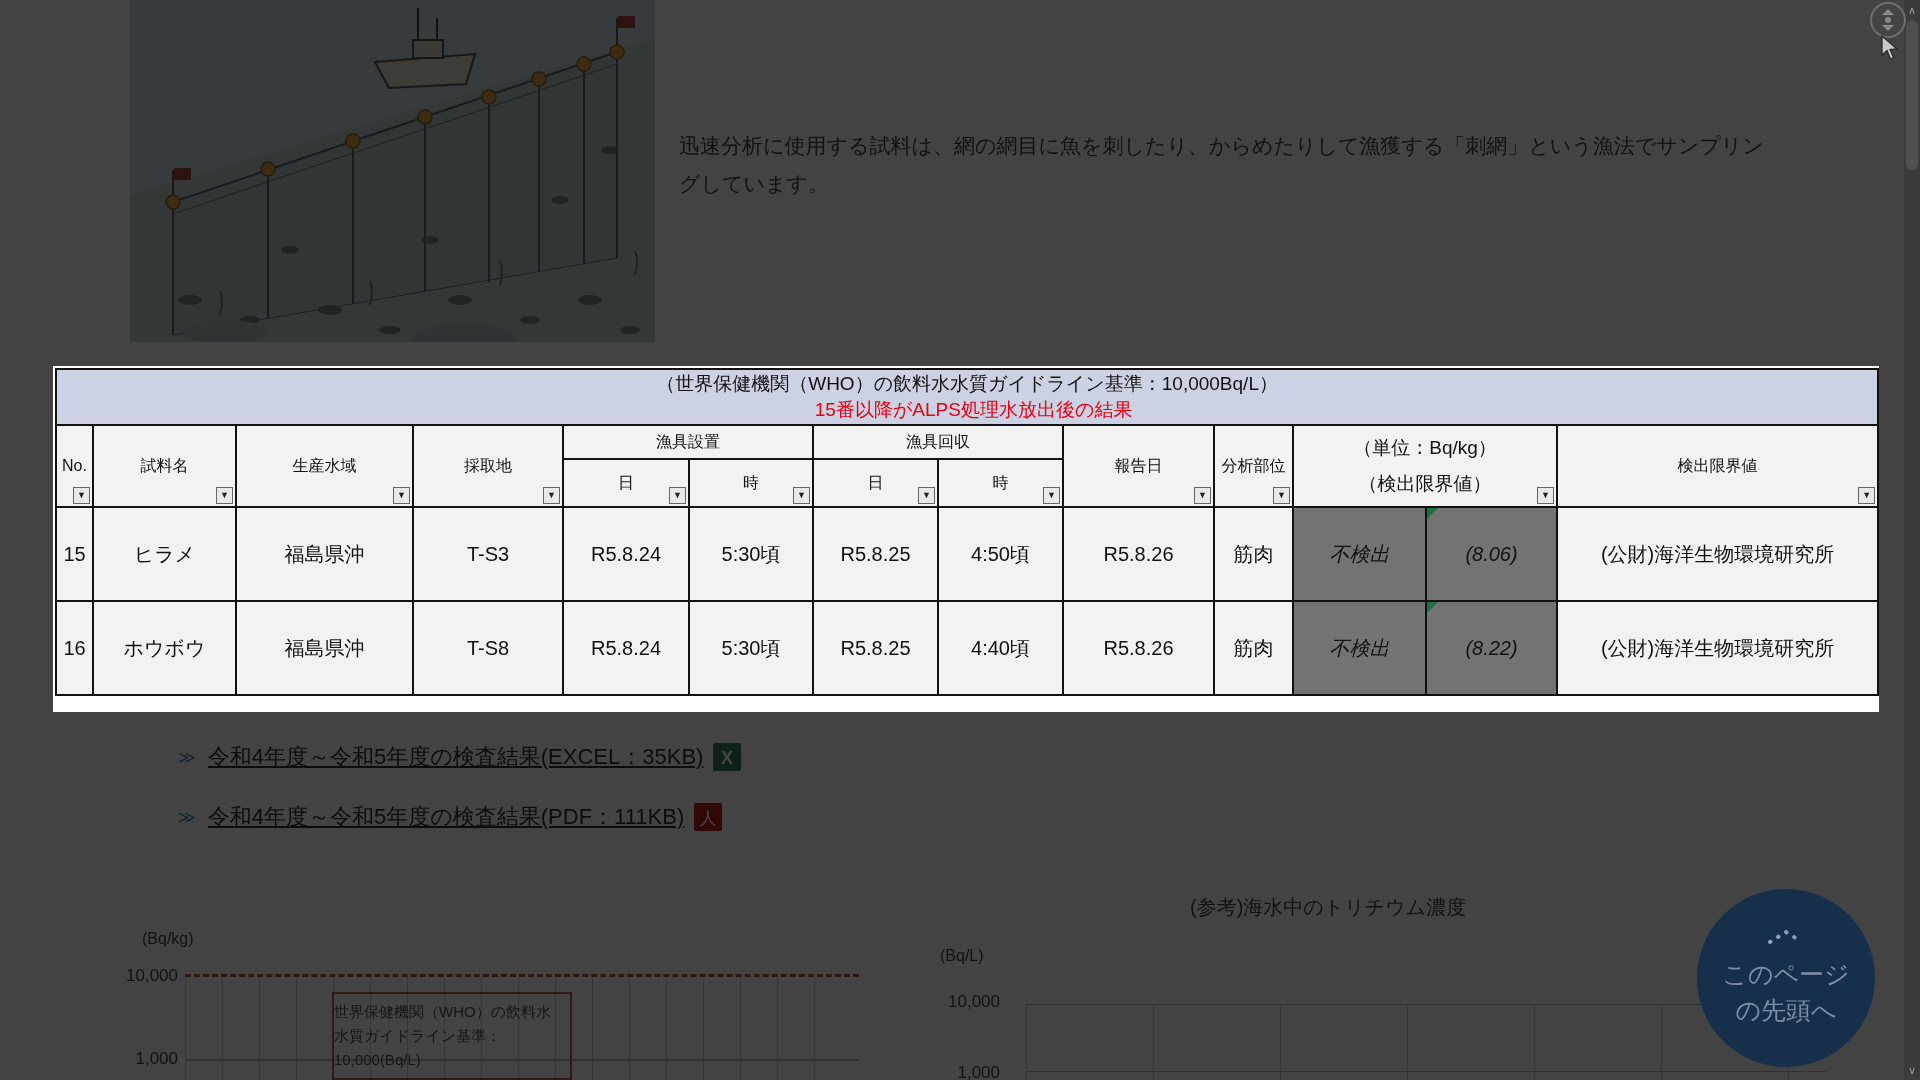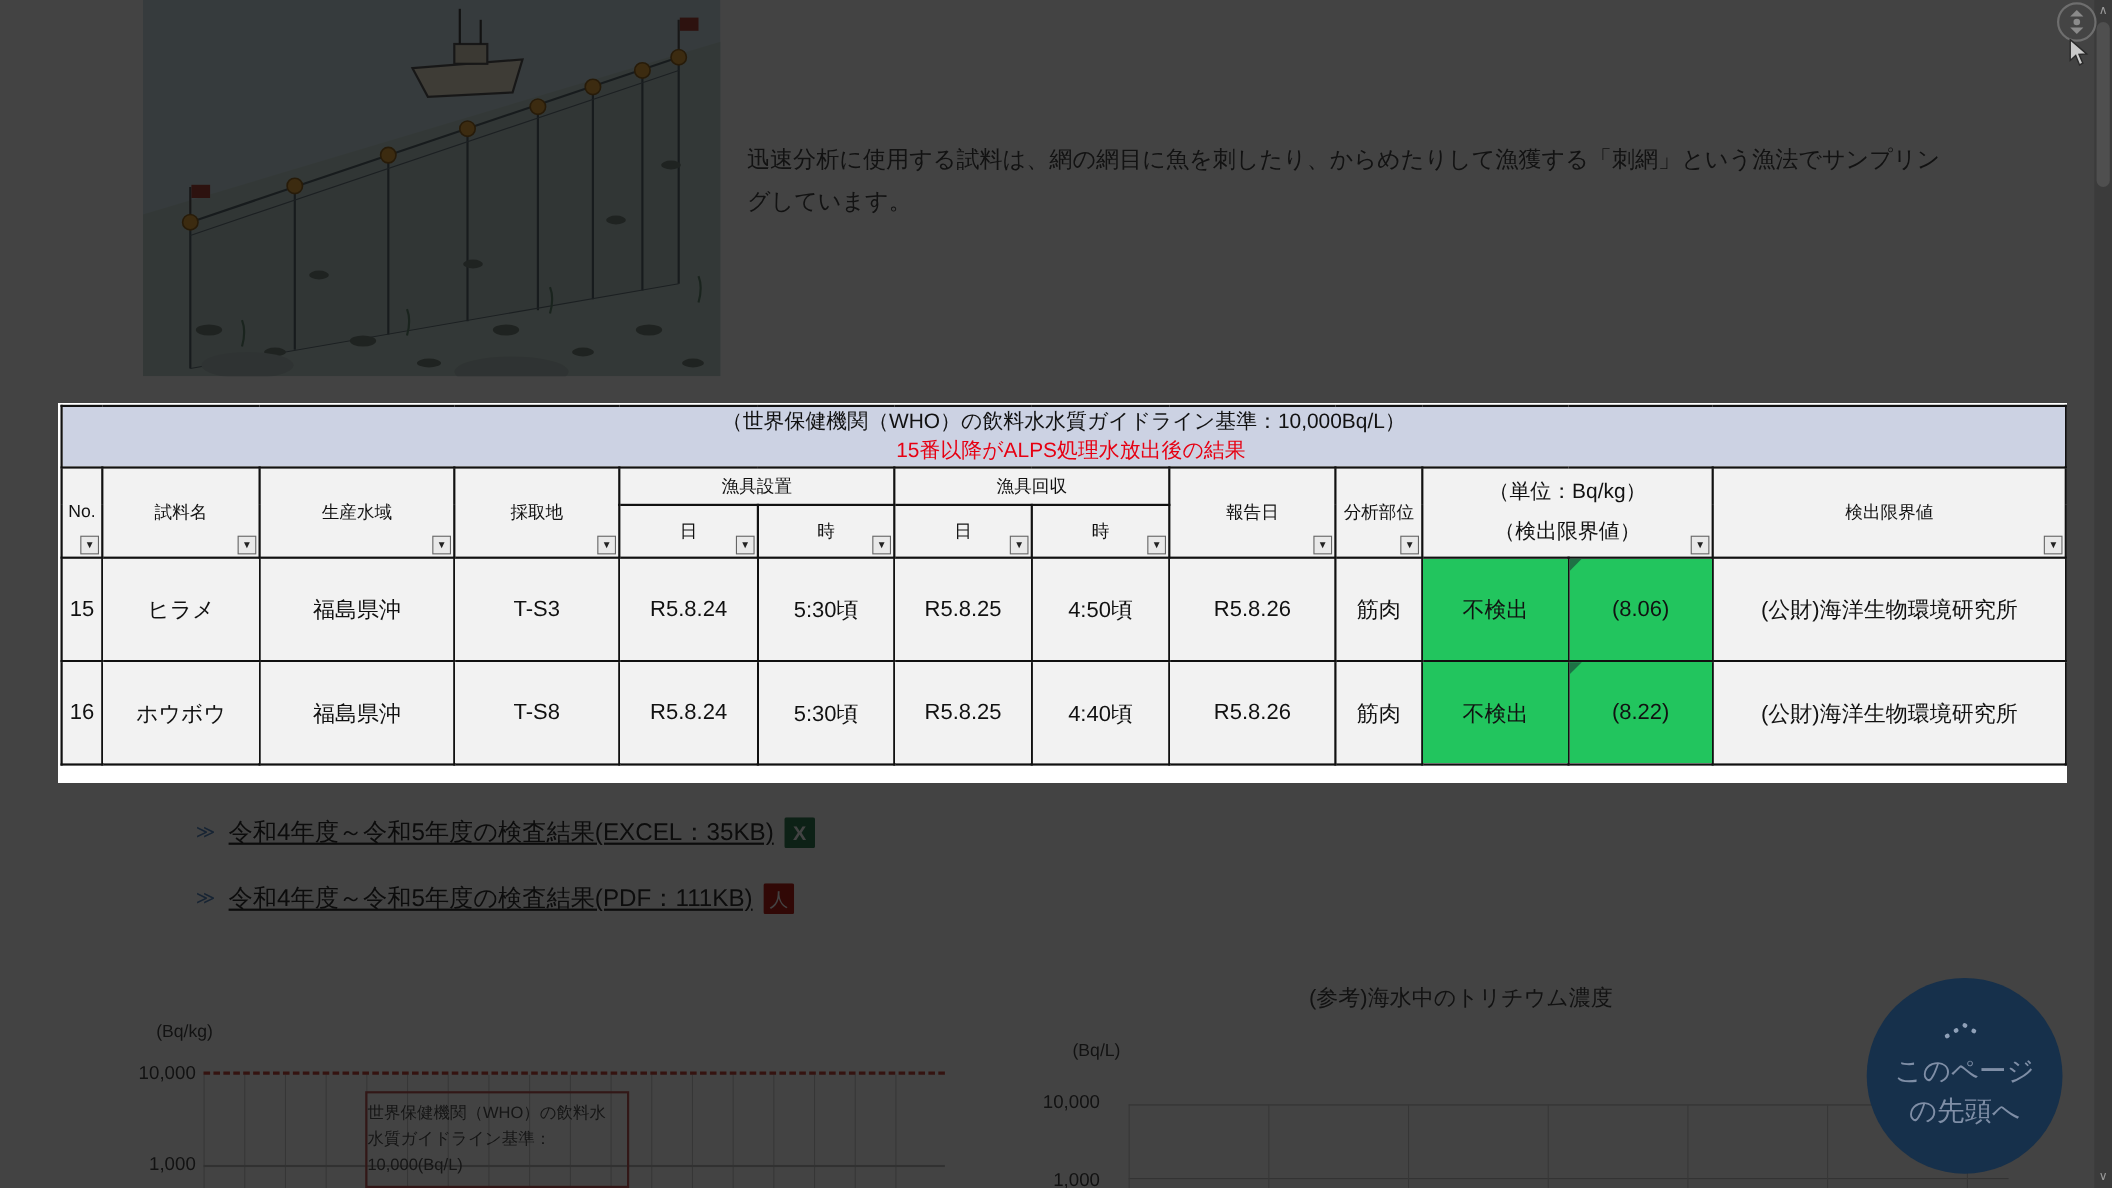--- a/index.html
+++ b/index.html
@@ -20,21 +20,21 @@
   table.results th,table.results td{border:2px solid #111;padding:0;text-align:center;
       vertical-align:middle;font-weight:normal;position:relative;color:#111;}
   td.note-cell{background:#ccd2e3;text-align:right;padding:6px 10px 4px 0;border-bottom:2px solid #111;}
   .note-black{font-size:19px;color:#111;display:block;line-height:26px;}
   .note-red{font-size:19px;color:#e60012;display:block;line-height:26px;margin-left:13px;}
   th.grp{border-bottom:2px solid #555;}
   th.part-h{font-size:16px;}
   .unit-l1,.unit-l2{display:block;line-height:30px;font-size:19px;}
   .unit-l1{margin-bottom:6px;}
   td.dcell{font-size:20px;background:#f2f2f2;}
-  td.beige{background:#22c55e;}
+  td.beige{background:#737373;font-style:italic;}
   tr.data{height:94px;}
   .flt{position:absolute;right:2px;bottom:2px;width:15px;height:15px;background:#e9e9e9;
        border:1px solid #666;font-size:9px;line-height:14px;color:#222;text-align:center;cursor:pointer;}
   .corner{position:absolute;left:0;top:0;width:0;height:0;
        border-top:11px solid #1e7145;border-right:11px solid transparent;}
 
   
   #links{left:178px;top:740px;}
   .linkrow{display:flex;align-items:center;margin-bottom:26px;height:34px;}
   .bullet{color:#4a7ebb;font-size:17px;margin-right:12px;}
@@ -273,21 +273,21 @@
     </div>
   <div class="abs vline" style="left:185px;top:977px;height:103px"></div>
   <div class="abs hline" style="left:185px;top:1059px;width:674px"></div>
   <div class="abs" id="refline"></div>
   <div class="abs" id="whobox">
     <span>世界保健機関（WHO）の飲料水</span><br>
     <span>水質ガイドライン基準：10,000(Bq/L)</span>
   </div>
 
   <div class="ctext abs" style="left:1190px;top:894px;font-size:20px">(参考)海水中のトリチウム濃度</div>
-  <div class="ctext abs" style="left:975px;top:947px;font-size:16px">(Bq/L)</div>
+  <div class="ctext abs" style="left:940px;top:947px;font-size:16px">(Bq/L)</div>
   <div class="ctext tick abs" style="left:936px;top:992px;width:64px">10,000</div>
   <div class="ctext tick abs" style="left:936px;top:1063px;width:64px">1,000</div>
   <div class="abs hline" style="left:1026px;top:1004px;width:800px;height:1px"></div>
   <div class="abs hline" style="left:1026px;top:1071px;width:800px;height:1px"></div>
   <div class="abs" id="rgrid">
       <div class="vline" style="left: 0px;"></div>
       <div class="vline" style="left: 127px;"></div>
       <div class="vline" style="left: 254px;"></div>
       <div class="vline" style="left: 381px;"></div>
       <div class="vline" style="left: 508px;"></div>

